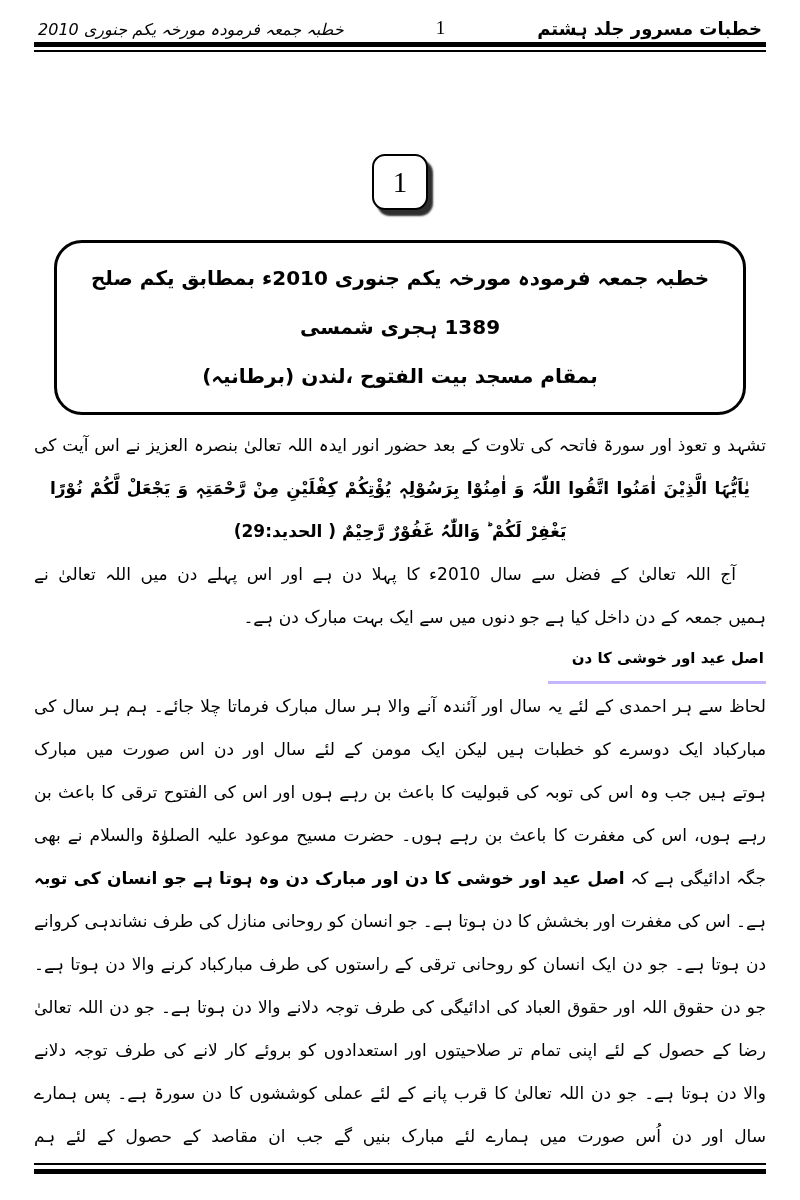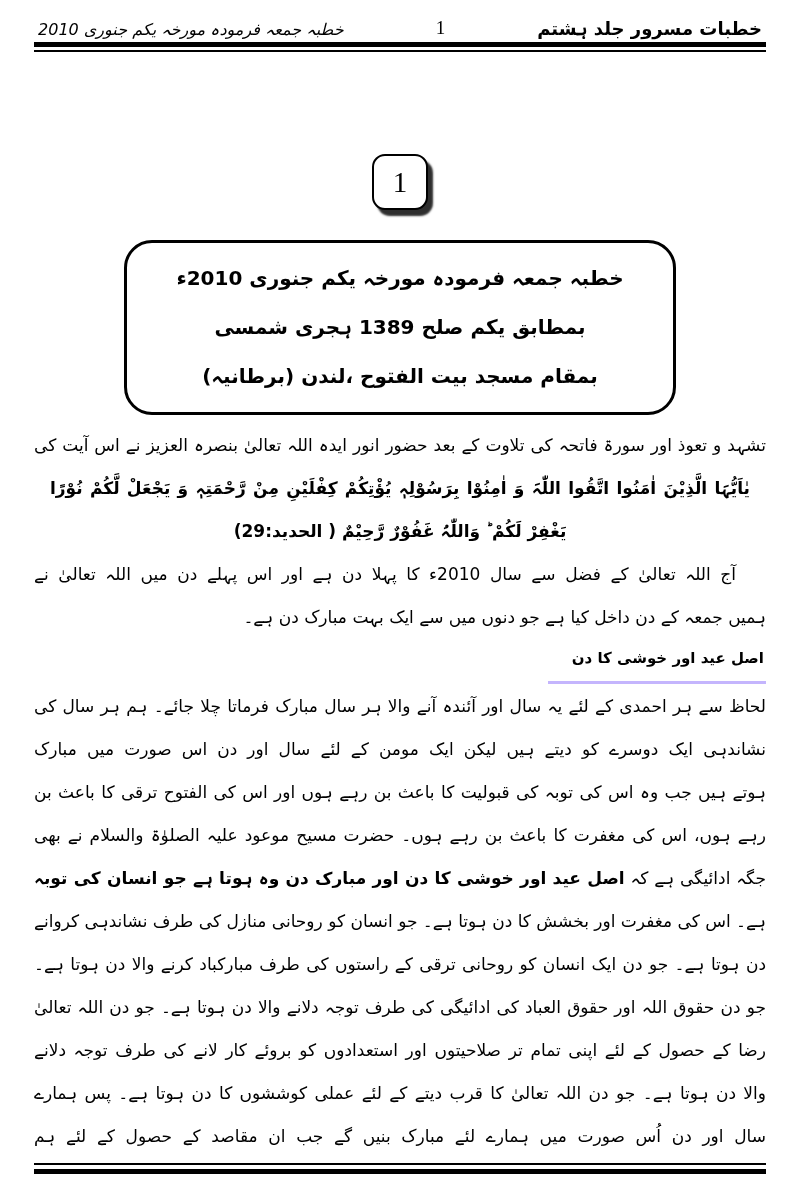--- a/index.html
+++ b/index.html
@@ -33,21 +33,21 @@
     border-radius: 13px;
     background: #fff;
     box-shadow: 5px 6px 2px #2e2e2e;
     display: flex; align-items: center; justify-content: center;
     font-family: "Liberation Serif", serif;
     font-size: 29px;
   }
   
   .title-box {
     margin: 30px auto 0;
-    width: 552px;
+    width: 692px;
     box-sizing: border-box;
     border: 3px solid #000;
     border-radius: 28px;
     padding: 11px 14px;
     text-align: center;
     font-weight: 700;
     font-size: 20px;
     line-height: 49px;
   }
   
@@ -105,28 +105,28 @@
     <div class="ln verse center">یَغْفِرْ لَکُمْ ؕ وَاللّٰہُ غَفُوْرٌ رَّحِیْمٌ ( الحدید:29)</div>
 
     <div class="ln indent">آج اللہ تعالیٰ کے فضل سے سال 2010ء کا پہلا دن ہے اور اس پہلے دن میں اللہ تعالیٰ نے</div>
     <div class="ln endline">ہمیں جمعہ کے دن داخل کیا ہے جو دنوں میں سے ایک بہت مبارک دن ہے۔</div>
 
     <div class="heading-row">
       <span class="heading">اصل عید اور خوشی کا دن</span>
     </div>
 
     <div class="ln">لحاظ سے ہر احمدی کے لئے یہ سال اور آئندہ آنے والا ہر سال مبارک فرماتا چلا جائے۔ ہم ہر سال کی</div>
-    <div class="ln">نشاندہی ایک دوسرے کو دیتے ہیں لیکن ایک مومن کے لئے سال اور دن اس صورت میں مبارک</div>
+    <div class="ln">مبارکباد ایک دوسرے کو خطبات ہیں لیکن ایک مومن کے لئے سال اور دن اس صورت میں مبارک</div>
     <div class="ln">ہوتے ہیں جب وہ اس کی توبہ کی قبولیت کا باعث بن رہے ہوں اور اس کی الفتوح ترقی کا باعث بن</div>
     <div class="ln">رہے ہوں، اس کی مغفرت کا باعث بن رہے ہوں۔ حضرت مسیح موعود علیہ الصلوٰۃ والسلام نے بھی ایک</div>
 
     <div class="ln"><span>جگہ ادائیگی ہے کہ </span><span class="b">اصل عید اور خوشی کا دن اور مبارک دن وہ ہوتا ہے جو انسان کی توبہ کا دن ہوتا</span></div>
 
     <div class="ln">ہے۔ اس کی مغفرت اور بخشش کا دن ہوتا ہے۔ جو انسان کو روحانی منازل کی طرف نشاندہی کروانے کا</div>
     <div class="ln">دن ہوتا ہے۔ جو دن ایک انسان کو روحانی ترقی کے راستوں کی طرف مبارکباد کرنے والا دن ہوتا ہے۔</div>
     <div class="ln">جو دن حقوق اللہ اور حقوق العباد کی ادائیگی کی طرف توجہ دلانے والا دن ہوتا ہے۔ جو دن اللہ تعالیٰ کی</div>
     <div class="ln">رضا کے حصول کے لئے اپنی تمام تر صلاحیتوں اور استعدادوں کو بروئے کار لانے کی طرف توجہ دلانے</div>
-    <div class="ln">والا دن ہوتا ہے۔ جو دن اللہ تعالیٰ کا قرب دیتے کے لئے عملی کوششوں کا دن ہوتا ہے۔ پس ہمارے</div>
+    <div class="ln">والا دن ہوتا ہے۔ جو دن اللہ تعالیٰ کا قرب پانے کے لئے عملی کوششوں کا دن سورۃ ہے۔ پس ہمارے</div>
     <div class="ln">سال اور دن اُس صورت میں ہمارے لئے مبارک بنیں گے جب ان مقاصد کے حصول کے لئے ہم</div>
   </main>
 
   <div class="rule-bottom"></div>
 </div>
 
 </body></html>

